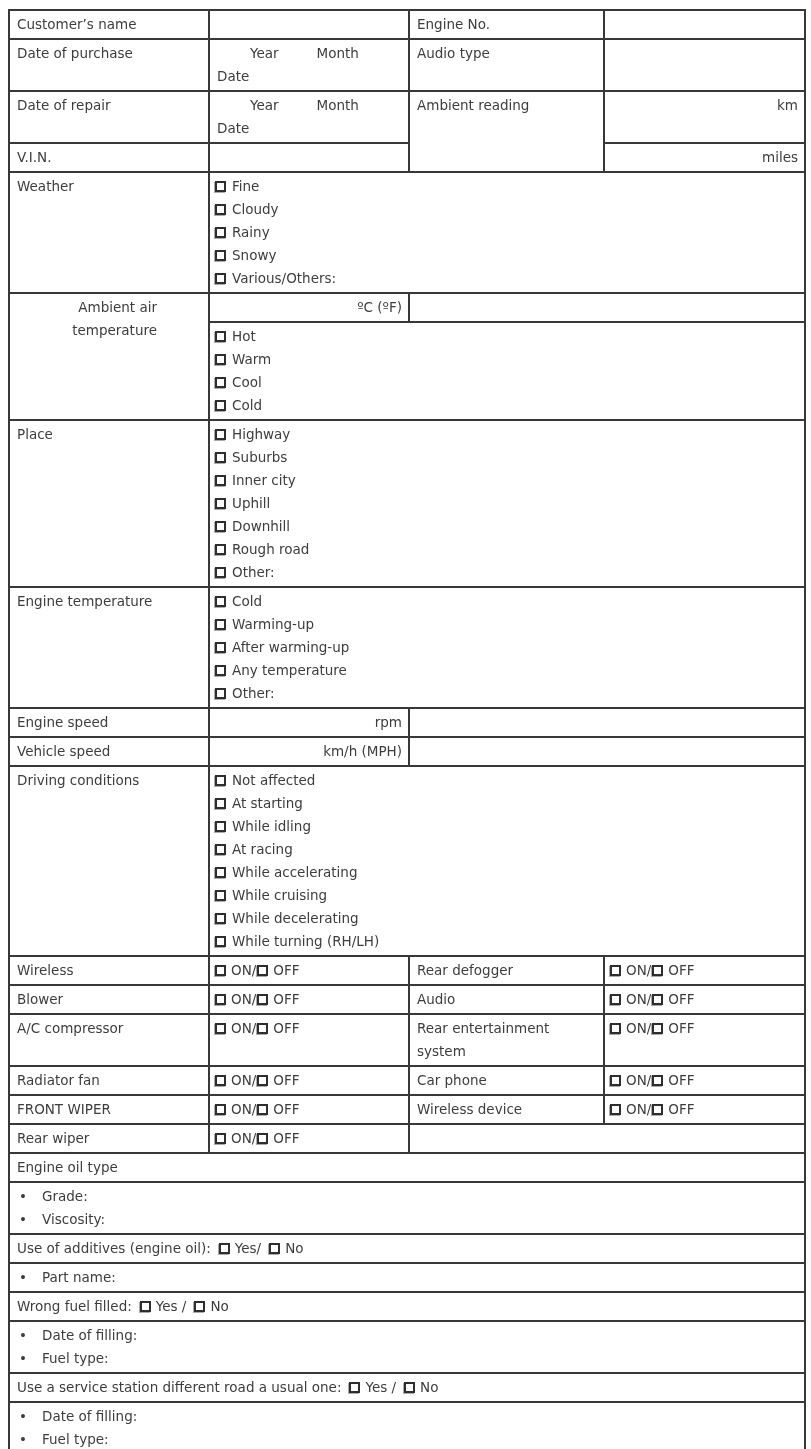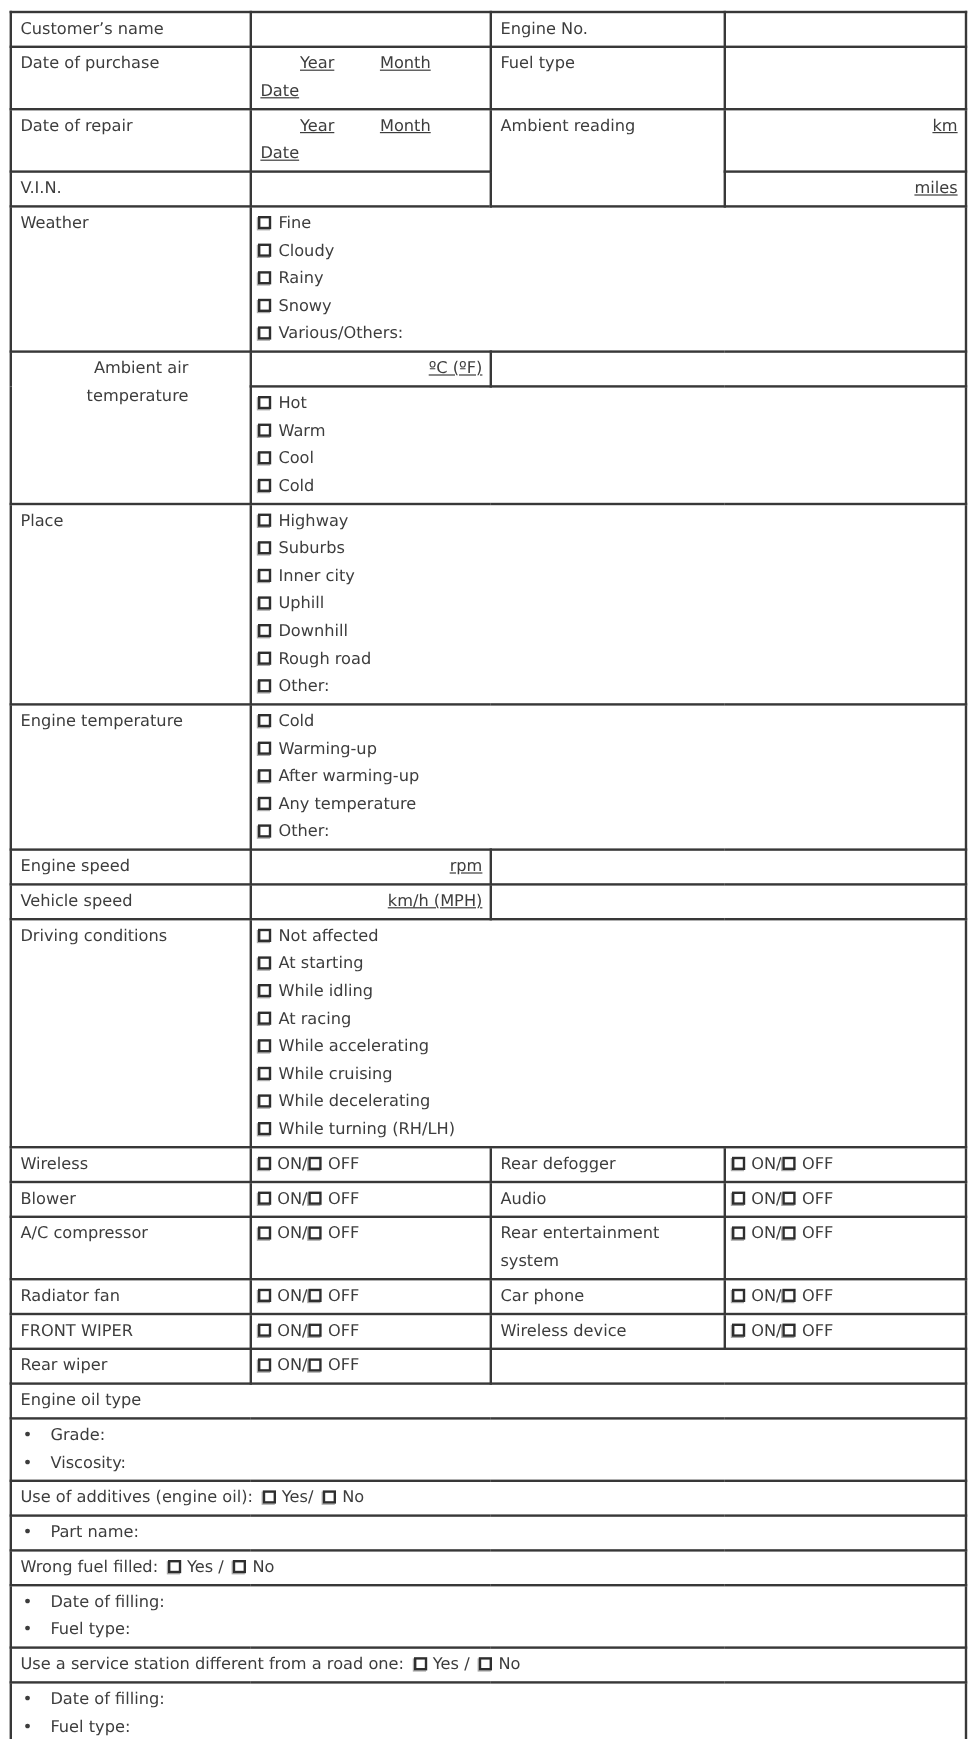--- a/index.html
+++ b/index.html
@@ -19,21 +19,21 @@
   td {
     border:2px solid #383838;
     vertical-align:top;
     padding:2px 7px;
     line-height:23px;
     overflow:hidden;
     word-wrap:break-word;
   }
   td.list { padding:2px 5px; }
   td.unit { text-align:right; padding-right:6px;padding-left:16px; }
-  td.val  { background:#fff;text-decoration:underline; }
+  td.val  { background:#fff; }
   .narrow { max-width:140px;text-align:right; }
   .narrow2 { max-width:160px; }
 
   
   .cb {
     display:inline-block;
     box-sizing:border-box;
     width:11px; height:11px;
     border:2px solid #2e2e2e;
     background:#fff;
@@ -84,21 +84,21 @@
     <td>Engine No.</td>
     <td class="val"></td>
   </tr>
 
   <tr>
     <td>Date of purchase</td>
     <td class="val">
       <div class="dline1"><span>Year</span><span class="mlab">Month</span></div>
       <div><span>Date</span></div>
     </td>
-    <td>Fuel type</td>
+    <td>Audio type</td>
     <td class="val"></td>
   </tr>
 
   <tr>
     <td>Date of repair</td>
     <td class="val">
       <div class="dline1"><span>Year</span><span class="mlab">Month</span></div>
       <div><span>Date</span></div>
     </td>
     <td rowspan="2">Ambient reading</td>
@@ -263,21 +263,21 @@
 
   <tr>
     <td colspan="4">
       <div class="brow"><span class="bullet">•</span><span>Date of filling:</span></div>
       <div class="brow"><span class="bullet">•</span><span>Fuel type:</span></div>
     </td>
   </tr>
 
   <tr>
     <td colspan="4" class="yn">
-      <span>Use a service station different from a road one:</span><span class="cb ynb"></span><span>Yes /</span><span class="cb ynb"></span><span>No</span>
+      <span>Use a service station different road a usual one:</span><span class="cb ynb"></span><span>Yes /</span><span class="cb ynb"></span><span>No</span>
     </td>
   </tr>
 
   <tr>
     <td colspan="4">
       <div class="brow"><span class="bullet">•</span><span>Date of filling:</span></div>
       <div class="brow"><span class="bullet">•</span><span>Fuel type:</span></div>
     </td>
   </tr>
 

